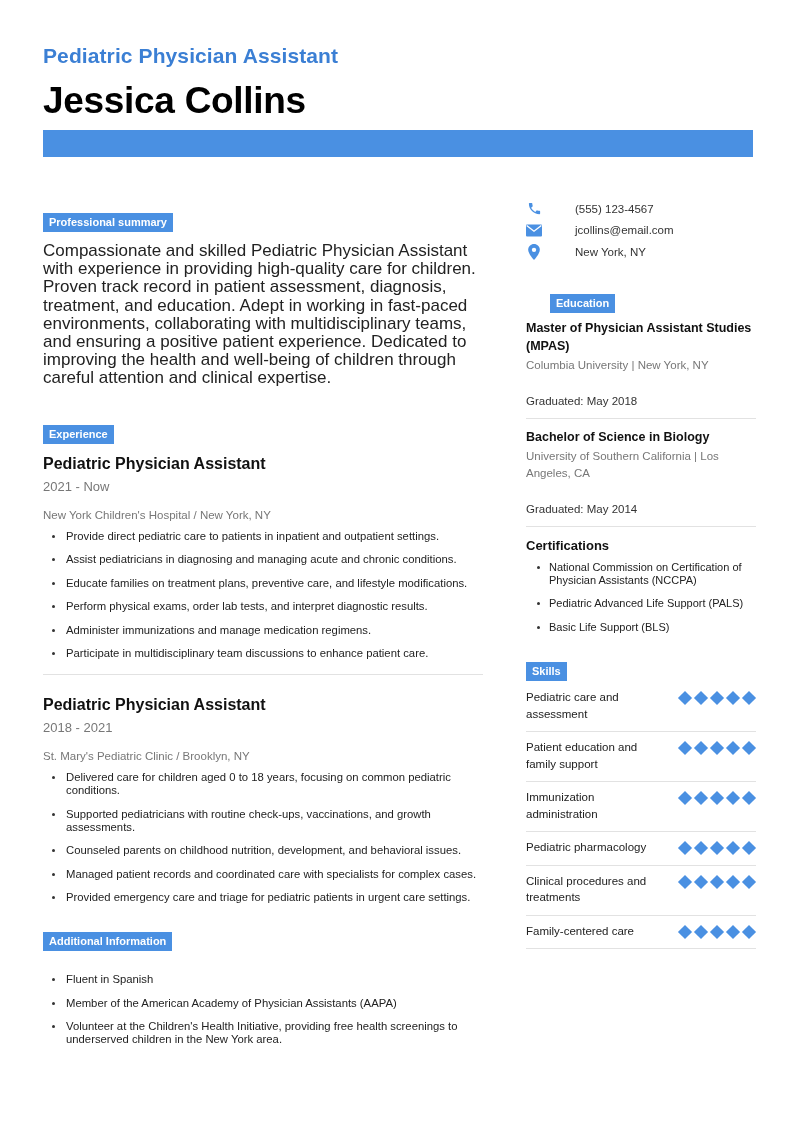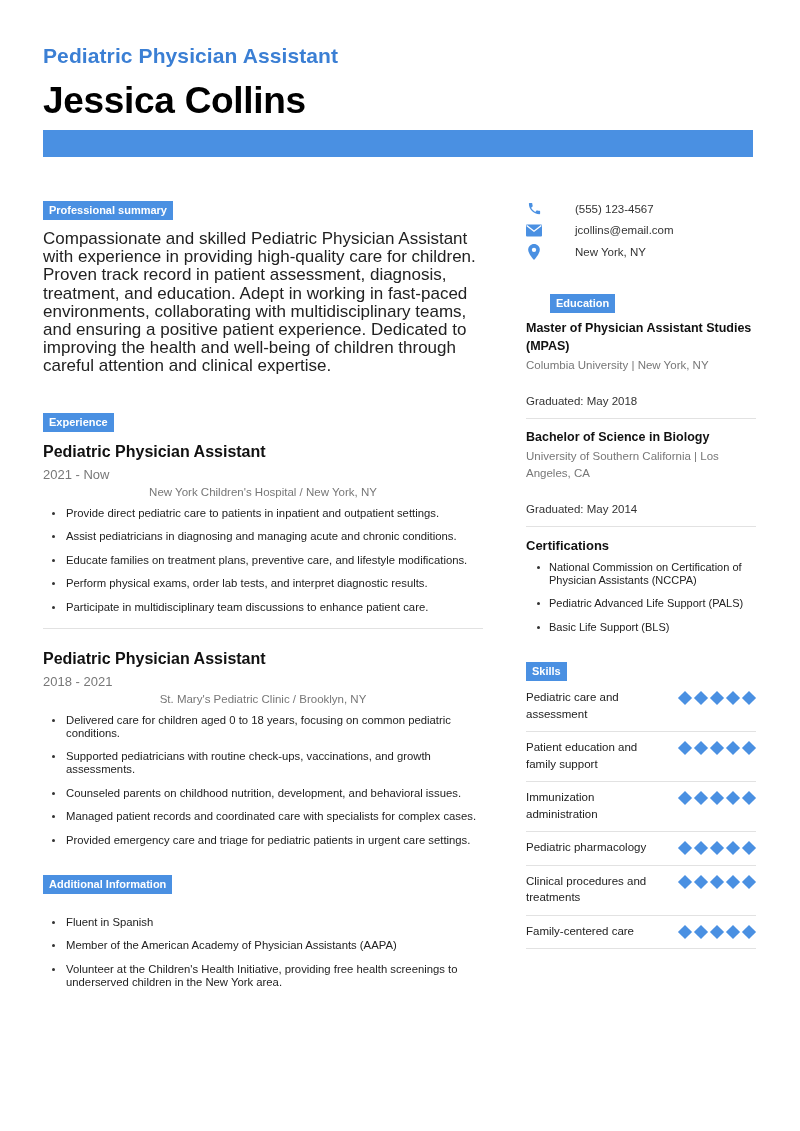--- a/index.html
+++ b/index.html
@@ -4,31 +4,31 @@
   <style>
     * { box-sizing: border-box; margin: 0; padding: 0; }
     html, body { width: 800px; height: 1131px; background: #ffffff; }
     body { font-family: "Liberation Sans", "DejaVu Sans", sans-serif; color: #1a1a1a; position: relative; overflow: hidden; }
 
     .header { position: absolute; left: 43px; top: 42px; width: 710px; }
     .job-title { color: #3b7fd4; font-size: 21px; font-weight: 700; letter-spacing: 0.1px; line-height: 28px; }
     .name { color: #000; font-size: 37px; font-weight: 700; line-height: 46px; margin-top: 8px; letter-spacing: -0.3px; }
     .accent-bar { position: absolute; left: 43px; top: 130px; width: 710px; height: 27px; background: #4a90e2; }
 
-    .left { position: absolute; left: 43px; top: 200px; width: 440px; }
+    .left { position: absolute; left: 43px; top: 212px; width: 440px; }
     .right { position: absolute; left: 526px; top: 198px; width: 230px; }
 
     .section-tag { display: inline-block; background: #4a90e2; color: #fff; font-size: 11px; font-weight: 700; padding: 2px 6px 3px 6px; line-height: 14px; }
 
     .summary { font-size: 17px; line-height: 18.2px; color: #222; margin-top: 10px; width: 445px; }
 
     .exp-block { margin-top: 12px; }
     .exp-title { font-size: 16px; font-weight: 700; color: #111; line-height: 20px; }
     .exp-dates { font-size: 13px; color: #777; margin-top: 5px; line-height: 15px; }
-    .exp-org { font-size: 11.5px; color: #777; margin-top: 3px; line-height: 15px; text-align: center; }
+    .exp-org { font-size: 11.5px; color: #777; margin-top: 14px; line-height: 15px; }
     ul.bullets { list-style: none; margin-top: 7px; }
     ul.bullets li { position: relative; padding-left: 23px; font-size: 11.3px; line-height: 13px; color: #222; margin-bottom: 10.5px; }
     ul.bullets li::before { content: ""; position: absolute; left: 9px; top: 5px; width: 3px; height: 3px; border-radius: 50%; background: #333; }
 
     .divider { height: 1px; background: #e2e2e2; width: 440px; }
 
     .contact-row { display: flex; align-items: center; height: 21.5px; font-size: 11.5px; color: #333; gap: 27px; }
     .contact-row .ic { width: 16px; height: 16px; margin-right: 6px; display: flex; align-items: center; justify-content: center; }
 
     .edu-title { font-size: 12.5px; font-weight: 700; color: #111; line-height: 18px; }
@@ -66,20 +66,21 @@
 
   <div class="exp-block" style="margin-top:10px;">
     <div class="exp-title">Pediatric Physician Assistant</div>
     <div class="exp-dates">2021 - Now</div>
     <div class="exp-org">New York Children's Hospital  /  New York, NY</div>
     <ul class="bullets">
       <li>Provide direct pediatric care to patients in inpatient and outpatient settings.</li>
       <li>Assist pediatricians in diagnosing and managing acute and chronic conditions.</li>
       <li>Educate families on treatment plans, preventive care, and lifestyle modifications.</li>
       <li>Perform physical exams, order lab tests, and interpret diagnostic results.</li>
+      <li>Administer immunizations and manage medication regimens.</li>
       <li>Participate in multidisciplinary team discussions to enhance patient care.</li>
     </ul>
   </div>
 
   <div class="divider" style="margin-top:14px;"></div>
 
   <div class="exp-block" style="margin-top:20px;">
     <div class="exp-title">Pediatric Physician Assistant</div>
     <div class="exp-dates">2018 -  2021</div>
     <div class="exp-org">St. Mary's Pediatric Clinic  /  Brooklyn, NY</div>

